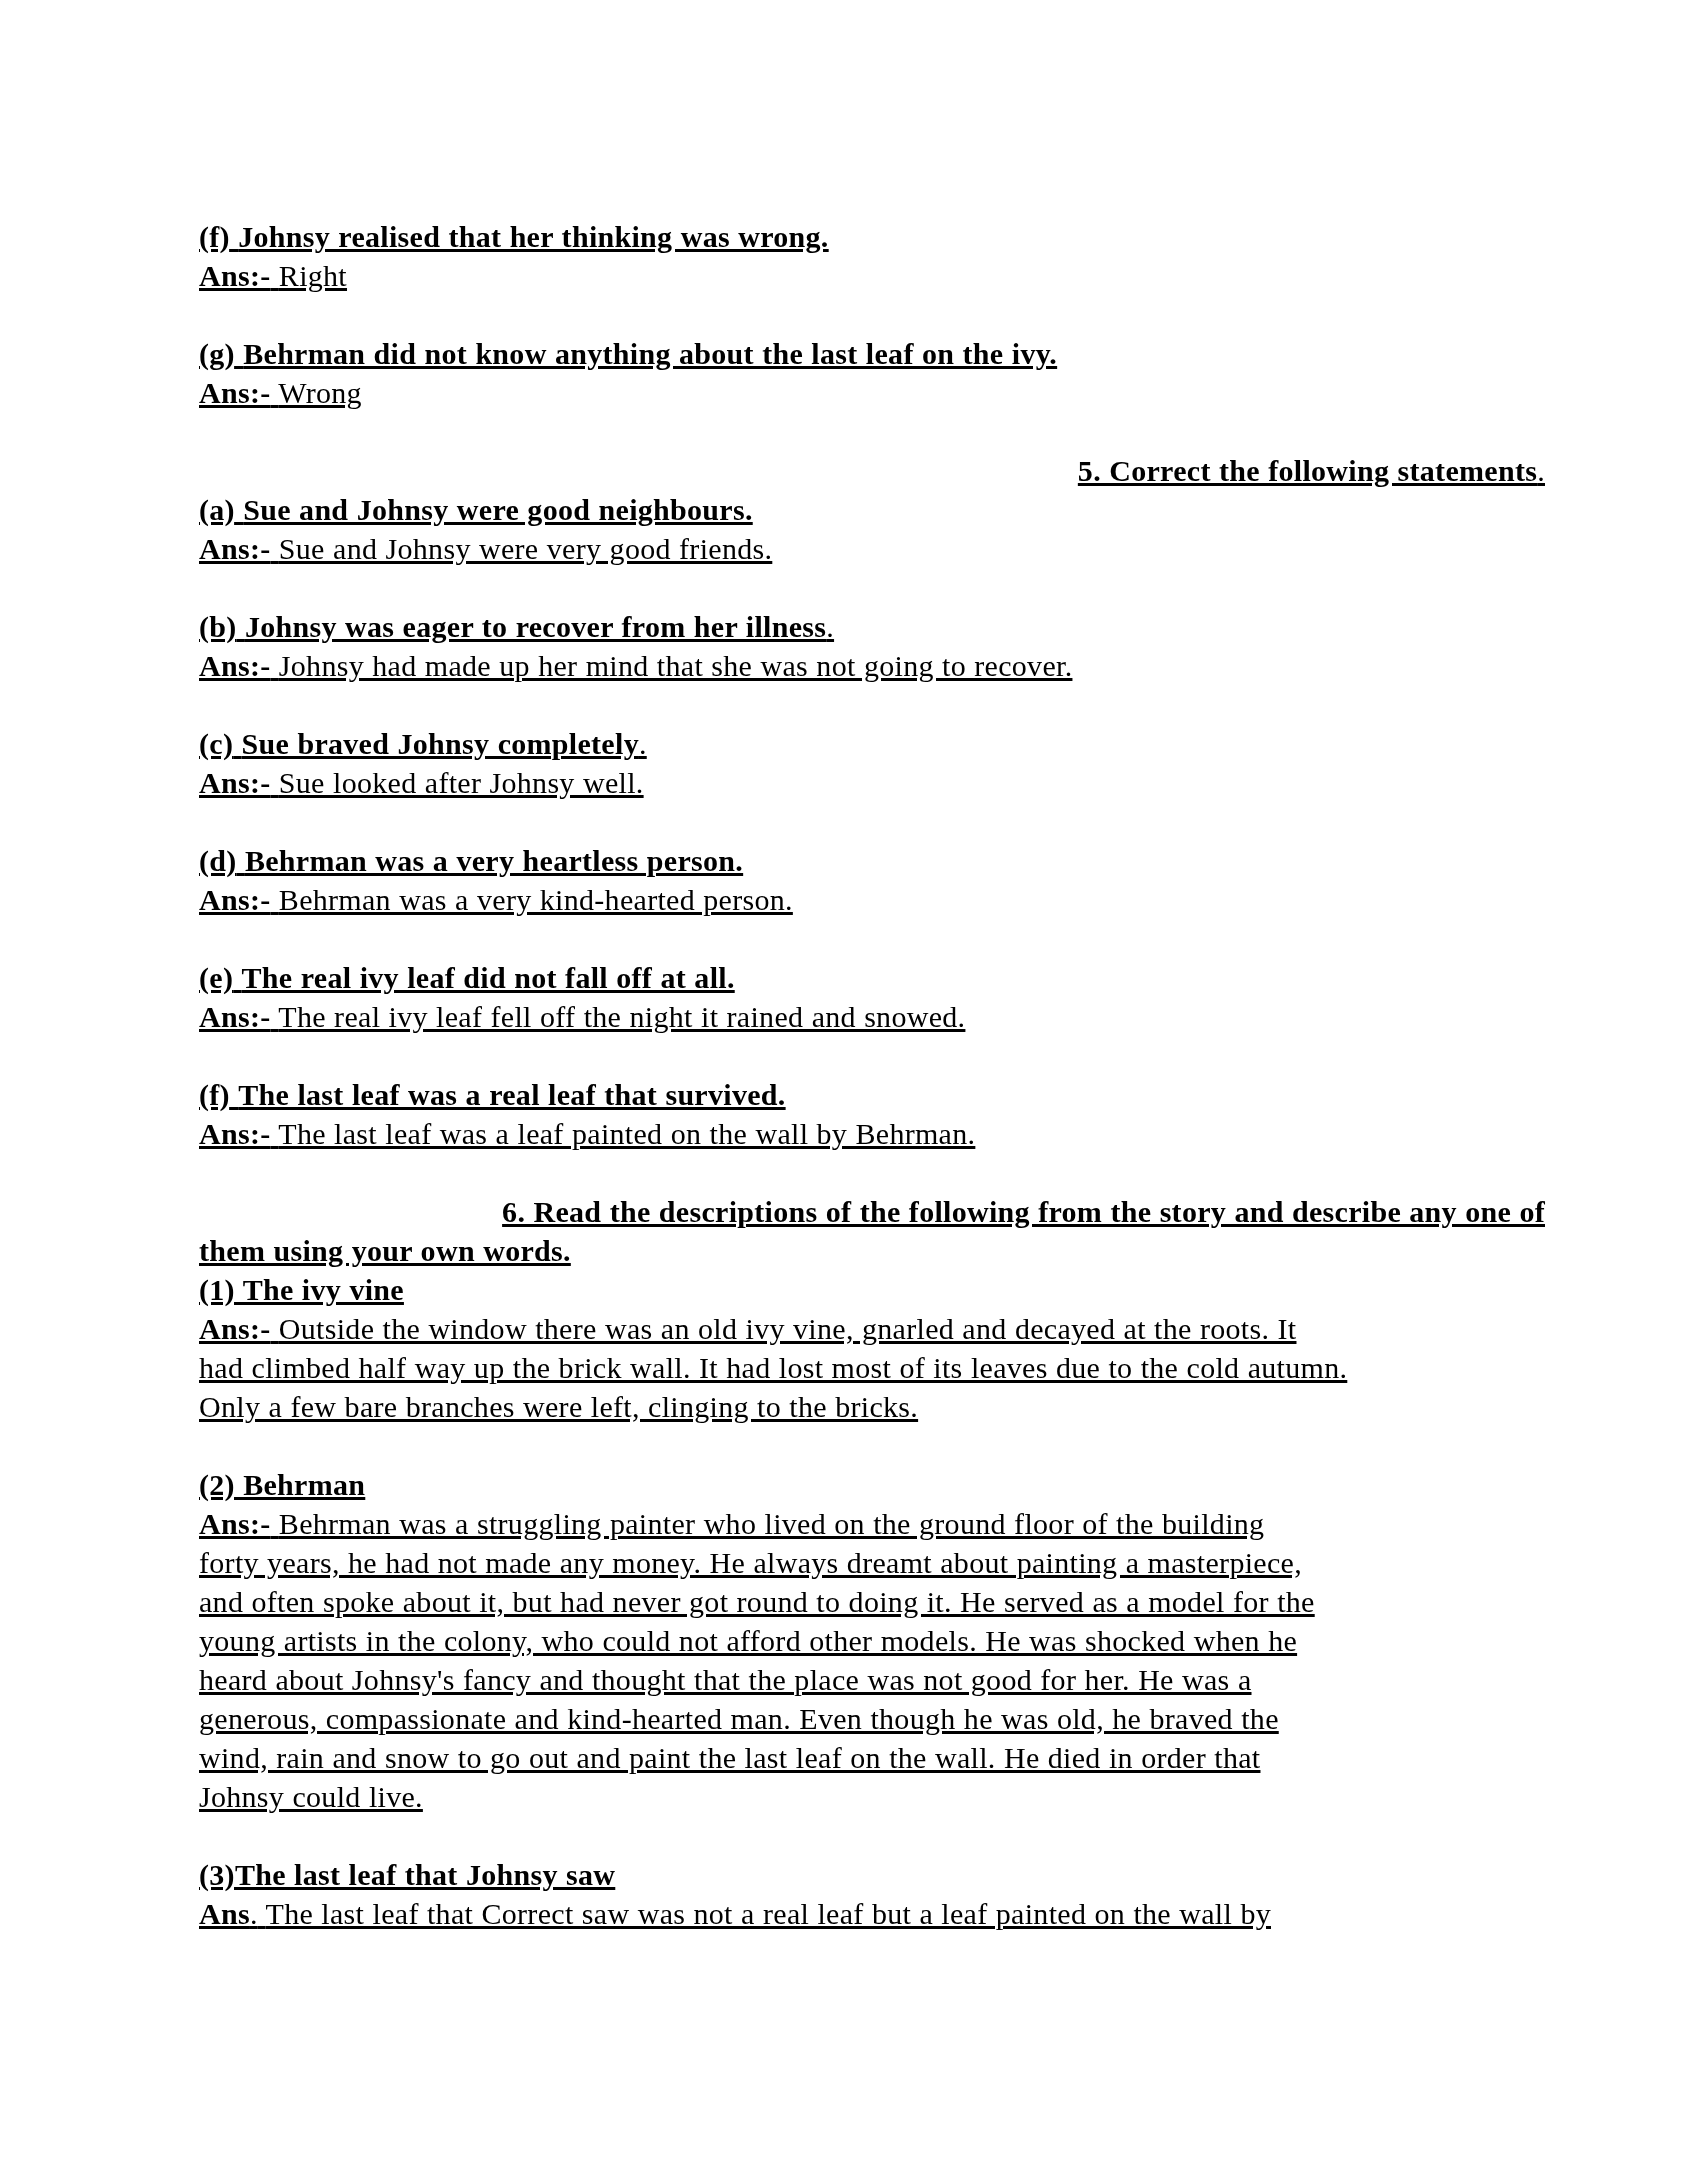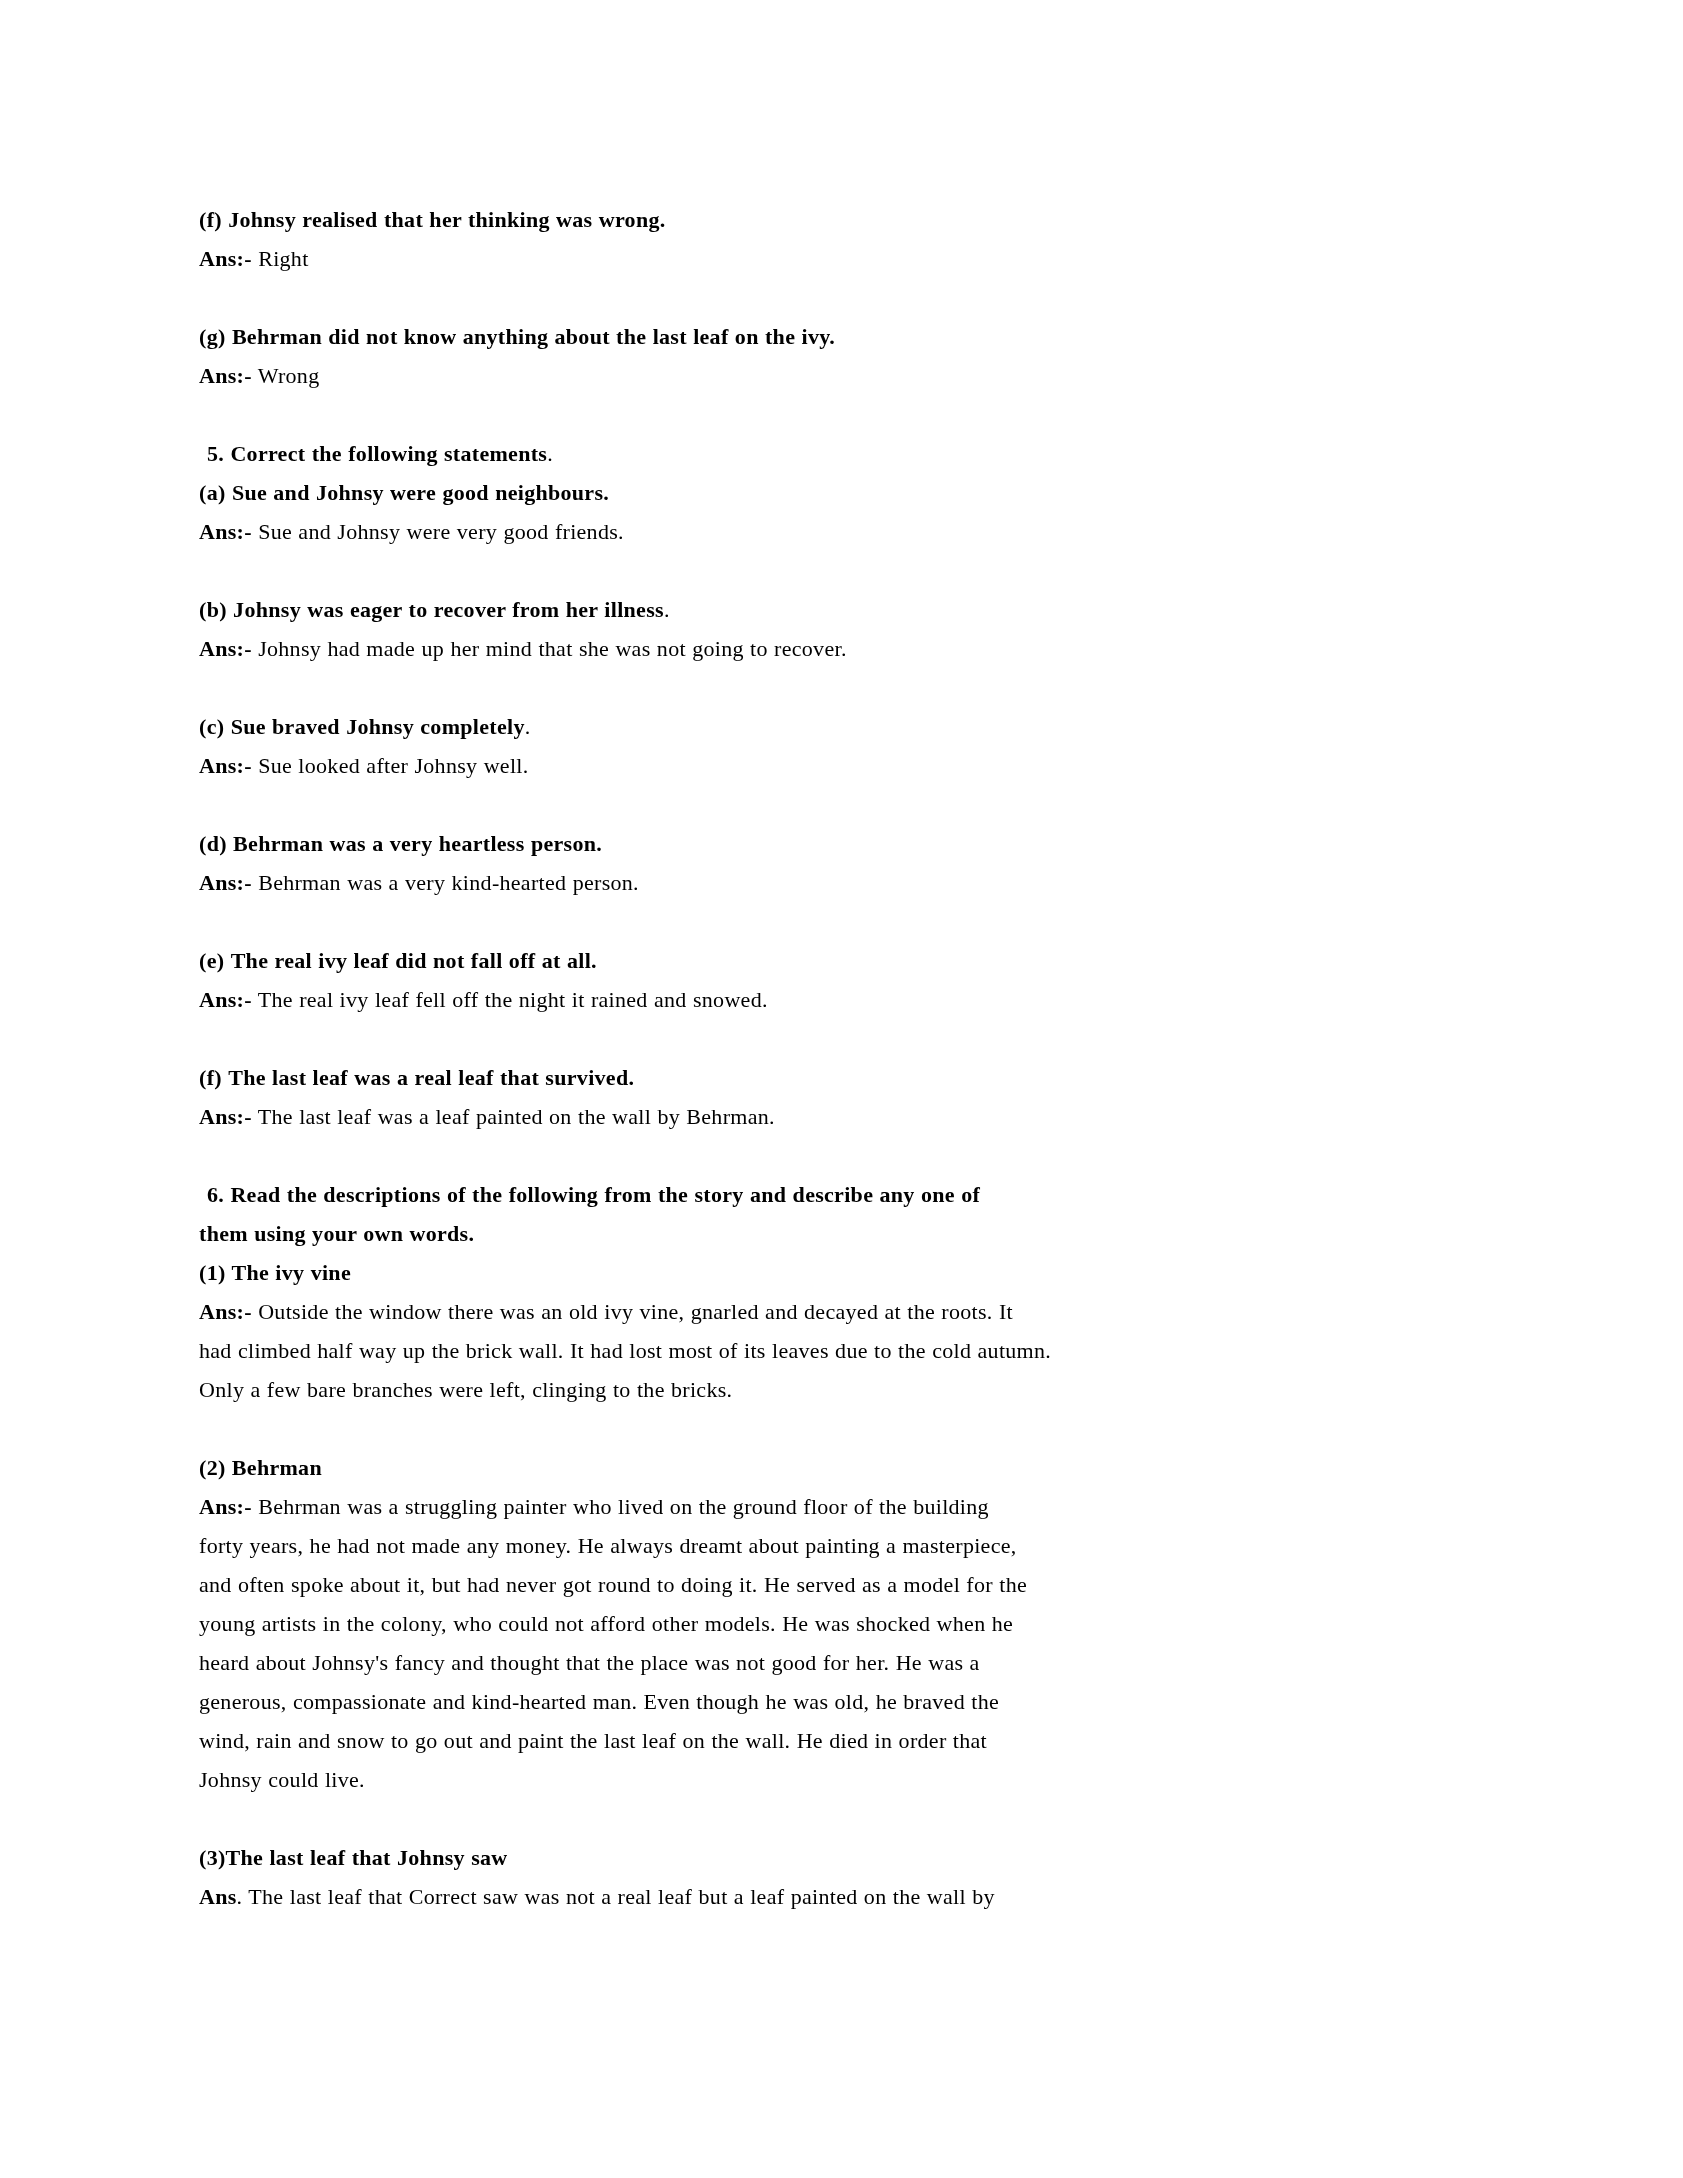--- a/index.html
+++ b/index.html
@@ -1,32 +1,33 @@
 <!DOCTYPE html>
 <html><head>
 <meta charset="utf-8">
 <style>
   html, body { margin: 0; padding: 0; background: #ffffff; }
   body { width: 1683px; height: 2178px; position: relative; overflow: hidden; }
   .page {
     position: absolute;
     left: 199px;
-    top: 200px;
+    top: 217px;
     width: 1346px;
     font-family: "Liberation Serif", "DejaVu Serif", serif;
-    font-size: 22px;
+    font-size: 30px;
     line-height: 39px;
     color: #000000;
     letter-spacing: 0.3px;
     word-spacing: 0.5px;
+    text-decoration: underline;
   }
   .line { display: block; white-space: nowrap; height: 39px; }
   .blank { display: block; height: 39px; }
   .b { font-weight: bold; }
-  .indent { padding-left: 8px; }
+  .indent { padding-left: 8px; text-align: right; }
 </style>
 </head>
 <body>
 
 <div class="page">
 
   <div class="line">
     <span class="b">(f)</span>
     <span class="b">Johnsy realised that her thinking was wrong.</span>
   </div>

